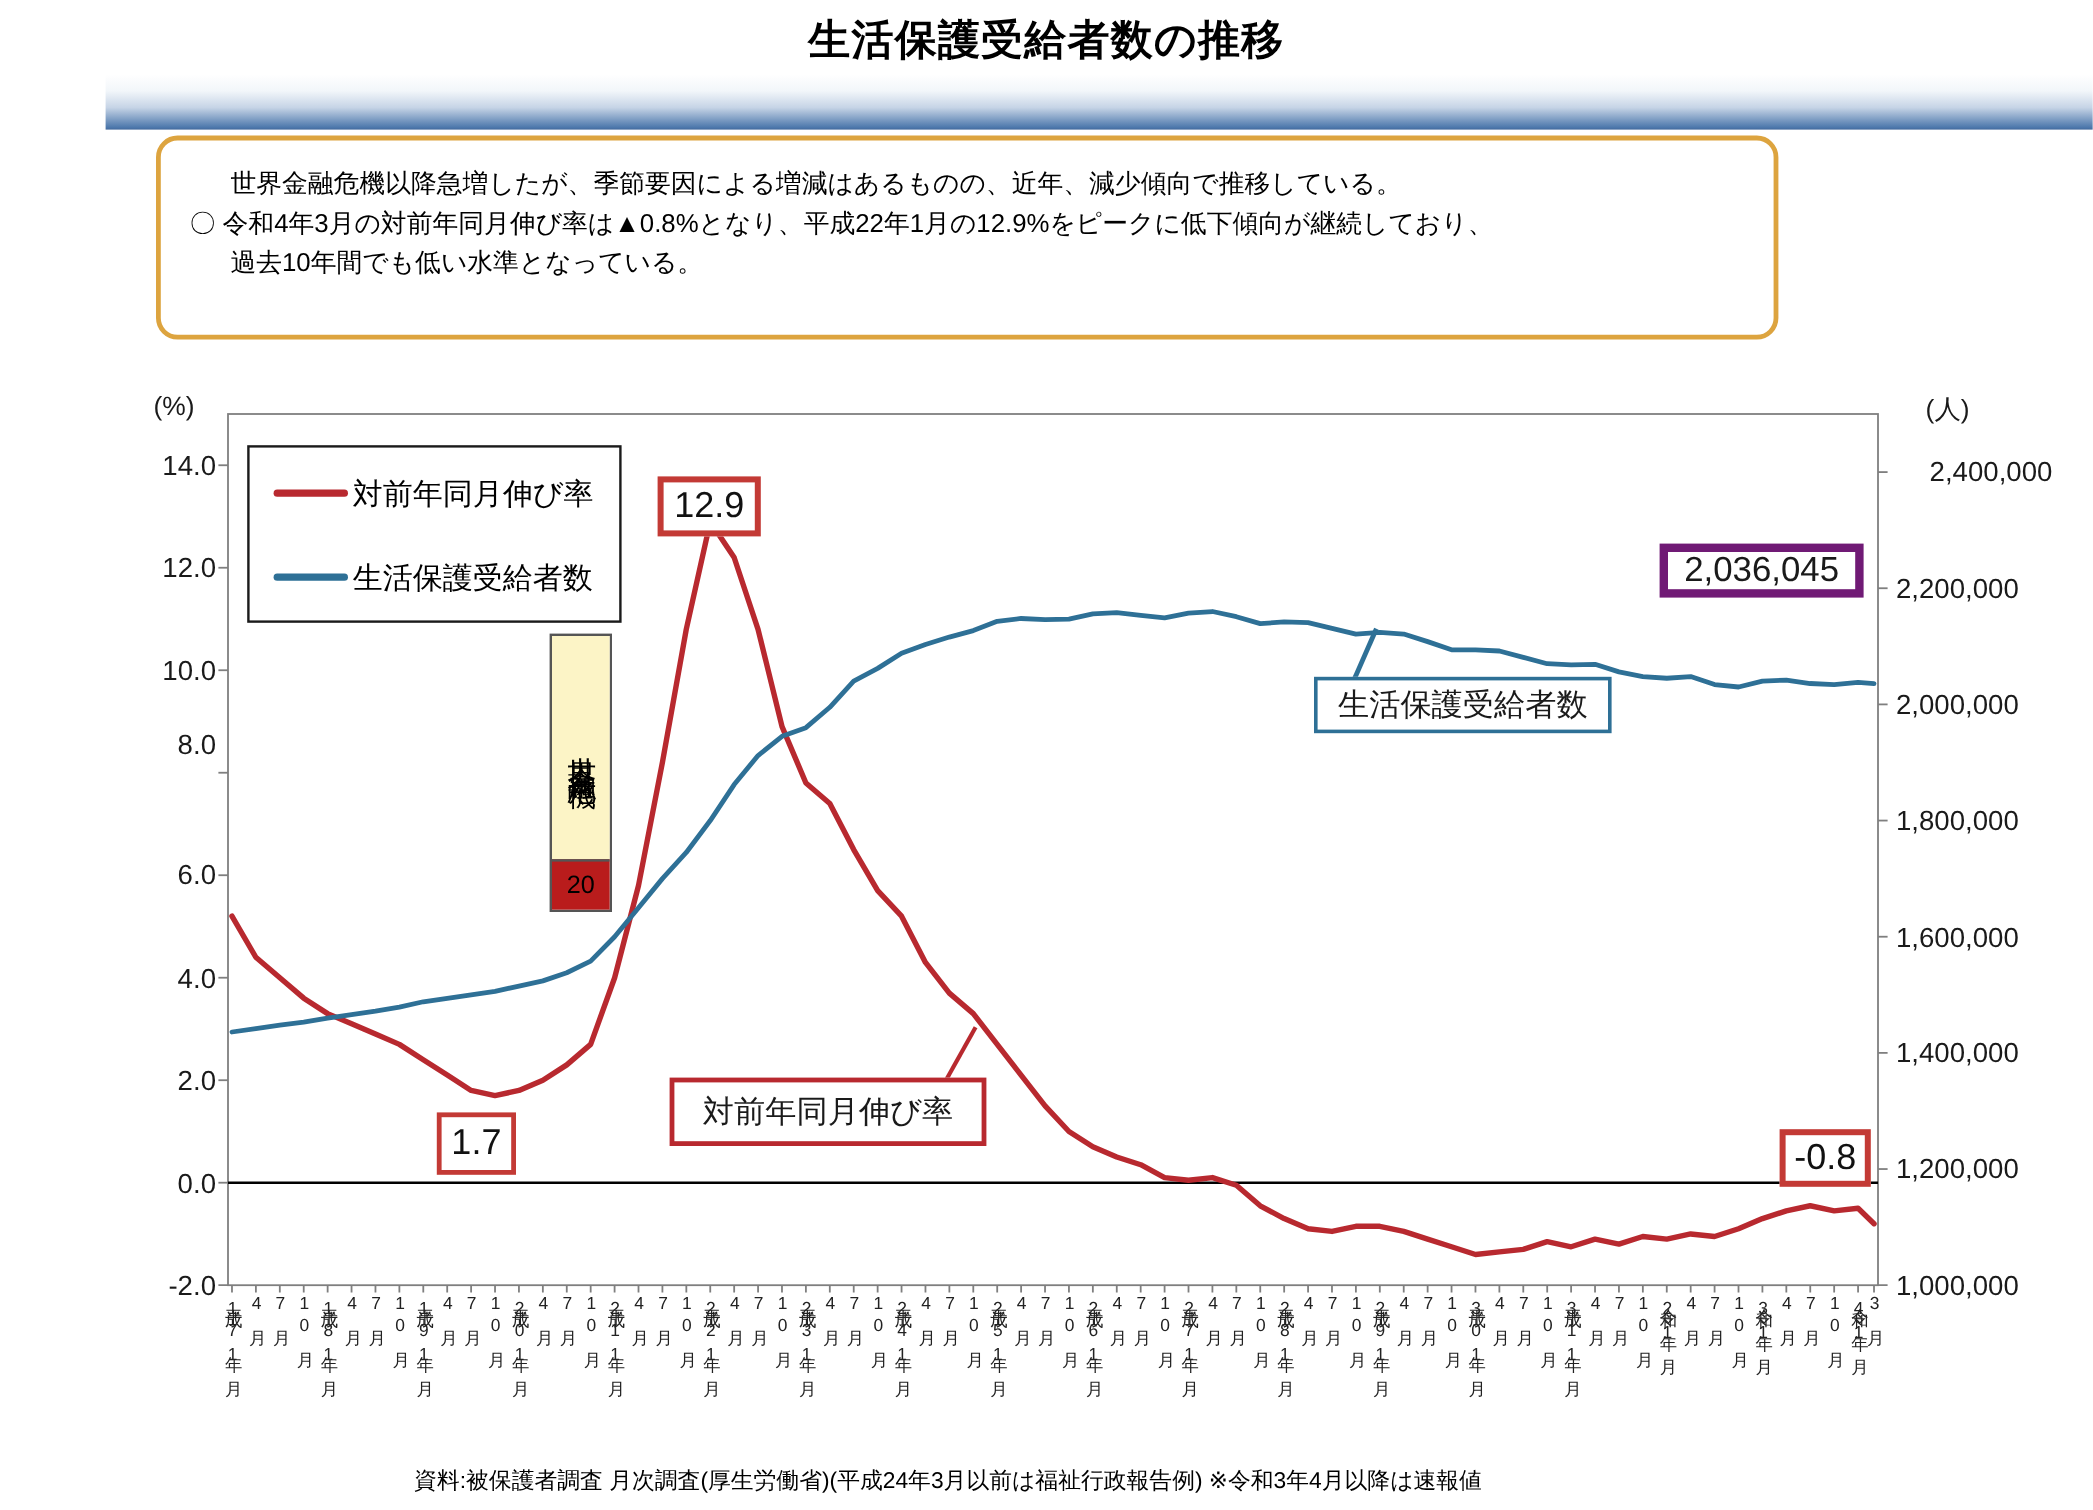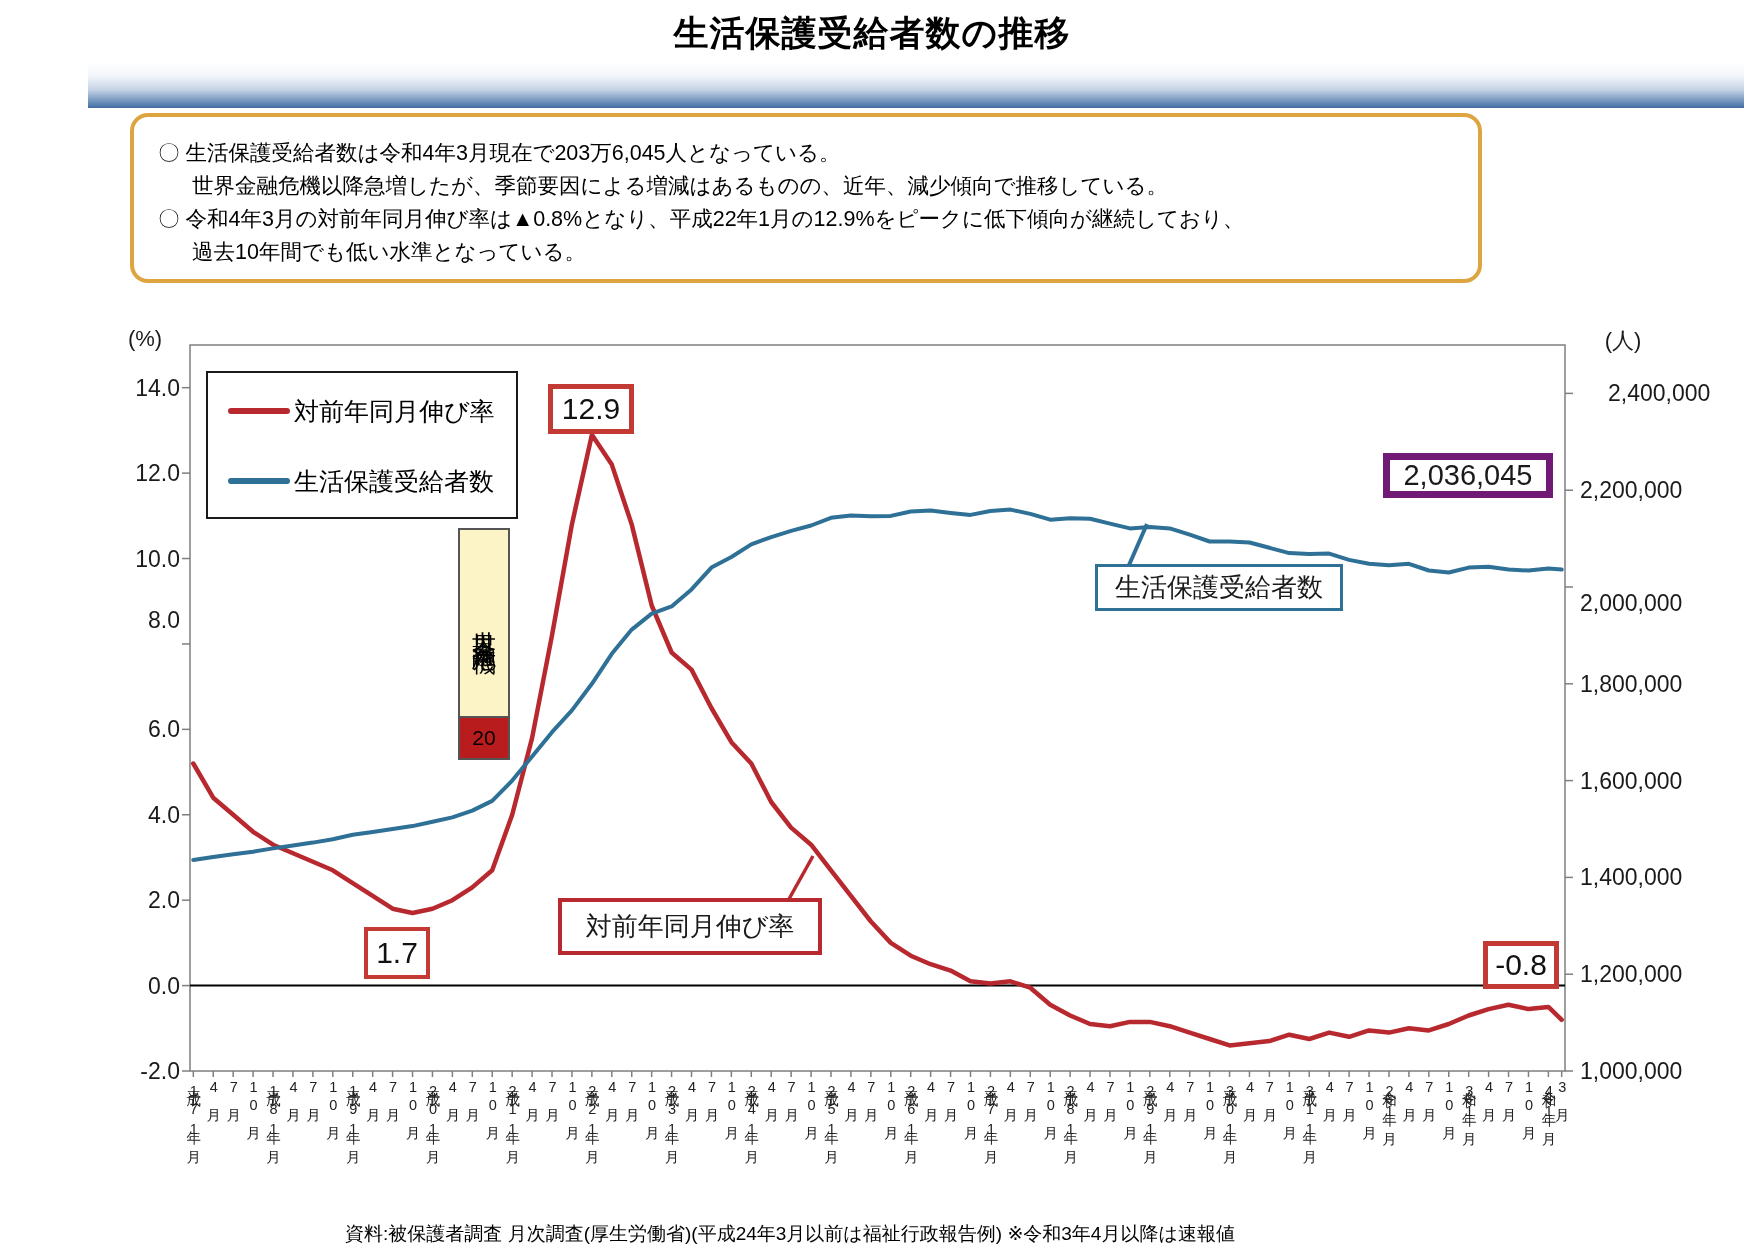--- a/index.html
+++ b/index.html
@@ -38,21 +38,21 @@
     border:2px solid #1a1a1a;background:#fff;box-sizing:border-box;
   }
   .legend-row{position:absolute;left:0;width:100%;height:40px;display:flex;align-items:center;}
   .legend-row.r1{top:18px;}
   .legend-row.r2{top:88px;}
   .legend-swatch{width:62px;height:6px;border-radius:3px;margin-left:20px;margin-right:4px;flex:0 0 auto;}
   .legend-label{font-size:25px;color:#000;white-space:nowrap;}
   .ann{position:absolute;box-sizing:border-box;background:#fff;display:flex;align-items:center;justify-content:center;white-space:nowrap;}
   .red-border{border:5px solid #c33a35;}
   .num{font-size:30px;color:#111;}
-  .ann-peak{left:548px;top:384px;width:86px;height:50px;}
+  .ann-peak{left:548px;top:397px;width:86px;height:50px;}
   .ann-trough{left:364px;top:927px;width:66px;height:52px;border-width:4px;}
   .ann-last-rate{left:1483px;top:941px;width:76px;height:48px;}
   .ann-rate-label{left:558px;top:898px;width:264px;height:57px;border:4px solid #b8292f;font-size:26px;}
   .ann-recipients-label{left:1095px;top:564px;width:248px;height:47px;border:3px solid #2e7096;font-size:26px;}
   .ann-count{left:1383px;top:453px;width:170px;height:45px;border:7px solid #701a75;font-size:29px;}
   .crisis-box{
     position:absolute;left:458px;top:528px;width:52px;height:232px;
     border:2px solid #555;box-sizing:border-box;background:#fff;
   }
   .crisis-upper{
@@ -73,21 +73,20 @@
     font-size:19px;color:#000;white-space:nowrap;
   }
 </style>
 </head>
 <body>
 
 <div class="page-title">生活保護受給者数の推移</div>
 <div class="header-band"></div>
 
 <div class="callout">
-  <div class="line">〇 生活保護受給者数は令和4年3月現在で203万6,045人となっている。</div>
   <div class="line indent">世界金融危機以降急増したが、季節要因による増減はあるものの、近年、減少傾向で推移している。</div>
   <div class="line">〇 令和4年3月の対前年同月伸び率は▲0.8%となり、平成22年1月の12.9%をピークに低下傾向が継続しており、</div>
   <div class="line indent">過去10年間でも低い水準となっている。</div>
 </div>
 
 <svg class="chart-svg" viewBox="0 0 1744 1258" xmlns="http://www.w3.org/2000/svg">
   <rect x="190" y="345" width="1375" height="726" fill="none" stroke="#7f7f7f" stroke-width="1.5"></rect>
   <g id="tickmarks" stroke="#7f7f7f" stroke-width="1.5">
       <line x1="182" y1="1071" x2="190" y2="1071"></line>
       <line x1="182" y1="985.5882352941177" x2="190" y2="985.5882352941177"></line>
@@ -199,21 +198,21 @@
     <div class="ytick yleft" style="top: 545.529px;">10.0</div>
     <div class="ytick yleft" style="top: 460.118px;">12.0</div>
     <div class="ytick yleft" style="top: 374.706px;">14.0</div>
   </div>
 <div id="ticks-right">
     <div class="ytick yright" style="top: 1058px;">1,000,000</div>
     <div class="ytick yright" style="top: 961.2px;">1,200,000</div>
     <div class="ytick yright" style="top: 864.4px;">1,400,000</div>
     <div class="ytick yright" style="top: 767.6px;">1,600,000</div>
     <div class="ytick yright" style="top: 670.8px;">1,800,000</div>
-    <div class="ytick yright" style="top: 574px; margin-top: 16px;">2,000,000</div>
+    <div class="ytick yright" style="top: 574px;">2,000,000</div>
     <div class="ytick yright" style="top: 477.2px;">2,200,000</div>
     <div class="ytick yright" style="top: 380.4px; margin-left: 28px;">2,400,000</div>
   </div>
 <div id="xlabels">
     <div class="xlabel" style="left: 182.821px;">平成17年1月</div>
     <div class="xlabel" style="left: 202.749px;">4月</div>
     <div class="xlabel" style="left: 222.676px;">7月</div>
     <div class="xlabel" style="left: 242.604px;">10月</div>
     <div class="xlabel" style="left: 262.531px;">平成18年1月</div>
     <div class="xlabel" style="left: 282.459px;">4月</div>

